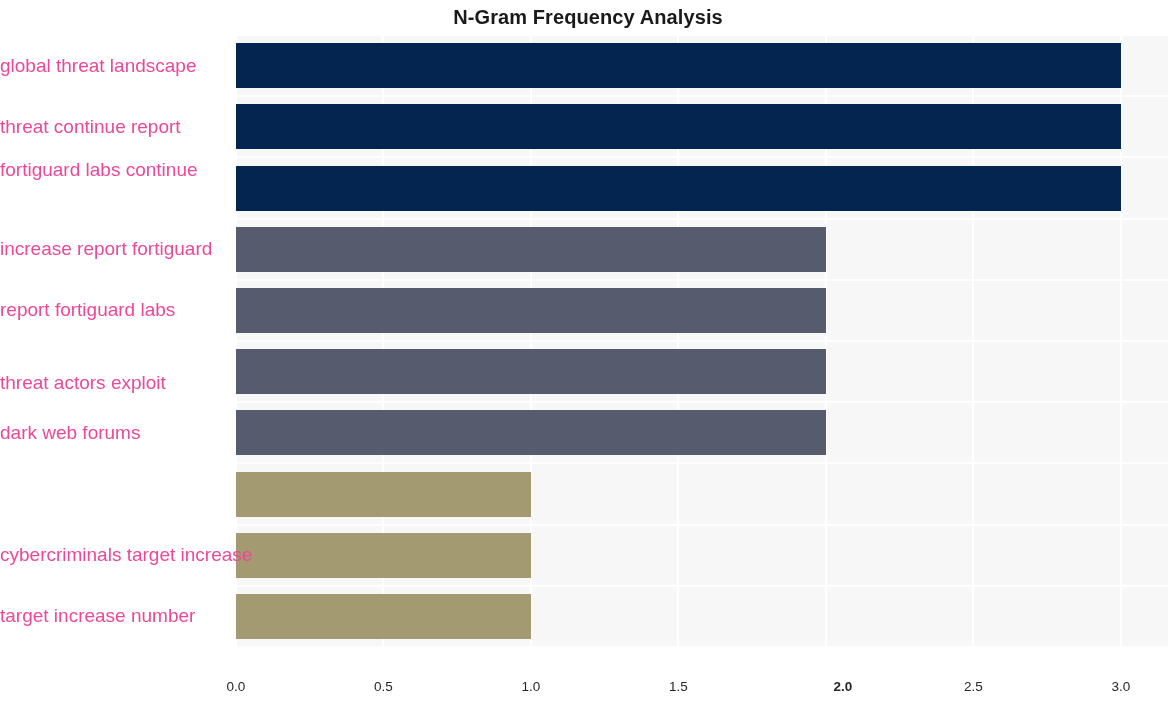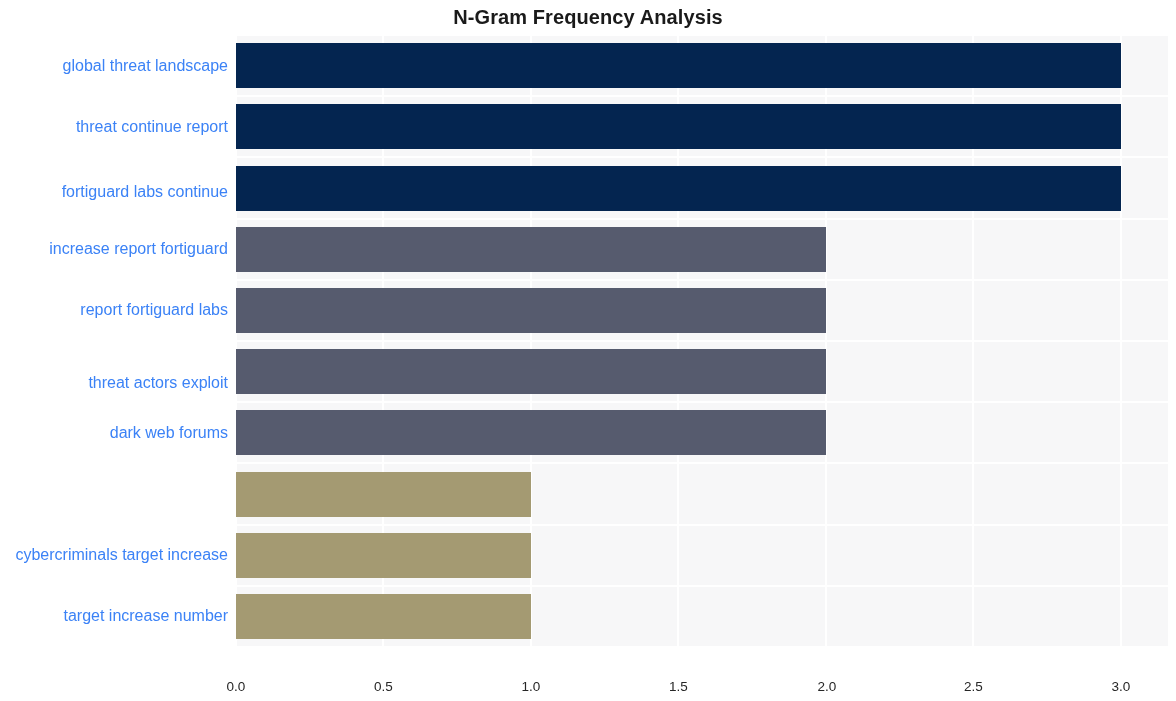--- a/index.html
+++ b/index.html
@@ -80,23 +80,22 @@
     position: absolute;
     left: 0;
     top: 35px;
     width: 228px;
     height: 612px;
   }
   .y-tick-label {
     position: absolute;
     right: 0;
     width: 228px;
-    text-align: right;
-    font-size: 16px;
-    color: #3b82f6;
+    font-size: 19px;
+    color: #ec4899;
     line-height: 16px;
     height: 16px;
     white-space: nowrap;
   }
 
   
   #x-axis {
     position: absolute;
     left: 236px;
     top: 647px;
@@ -160,35 +159,35 @@
         <div class="bar" title="dark web forums: 2" style="width: 589.873px; top: 375.3px; background: rgb(86, 91, 110);"></div>
         <div class="bar" title="hash cybercriminals target: 1" style="width: 294.937px; top: 436.5px; background: rgb(164, 154, 114);"></div>
         <div class="bar" title="cybercriminals target increase: 1" style="width: 294.937px; top: 497.7px; background: rgb(164, 154, 114);"></div>
         <div class="bar" title="target increase number: 1" style="width: 294.937px; top: 558.9px; background: rgb(164, 154, 114);"></div>
       </div>
   </div>
 
   <div id="y-axis-labels">
       <div class="y-tick-label" style="top: 22.6px;">global threat landscape</div>
       <div class="y-tick-label" style="top: 83.8px;">threat continue report</div>
-      <div class="y-tick-label" style="top: 149px;">fortiguard labs continue</div>
+      <div class="y-tick-label" style="top: 127px;">fortiguard labs continue</div>
       <div class="y-tick-label" style="top: 206.2px;">increase report fortiguard</div>
       <div class="y-tick-label" style="top: 267.4px;">report fortiguard labs</div>
       <div class="y-tick-label" style="top: 340px;">threat actors exploit</div>
       <div class="y-tick-label" style="top: 389.8px;">dark web forums</div>
       <div class="y-tick-label" style="top: 512.2px;">cybercriminals target increase</div>
       <div class="y-tick-label" style="top: 573.4px; padding-left: 26px;">target increase number</div>
     </div>
 
   <div id="x-axis">
     <div id="x-tick-labels">
         <div class="x-tick-label" style="left: 0px;">0.0</div>
         <div class="x-tick-label" style="left: 147.468px;">0.5</div>
         <div class="x-tick-label" style="left: 294.937px;">1.0</div>
         <div class="x-tick-label" style="left: 442.405px;">1.5</div>
-        <div class="x-tick-label" style="left: 591px;">2.0</div>
+        <div class="x-tick-label" style="left: 607px; font-weight: bold;">2.0</div>
         <div class="x-tick-label" style="left: 737.342px;">2.5</div>
         <div class="x-tick-label" style="left: 884.81px;">3.0</div>
       </div>
     <div id="x-axis-title">Frequency</div>
   </div>
 
 </div>
 
 </body></html>

